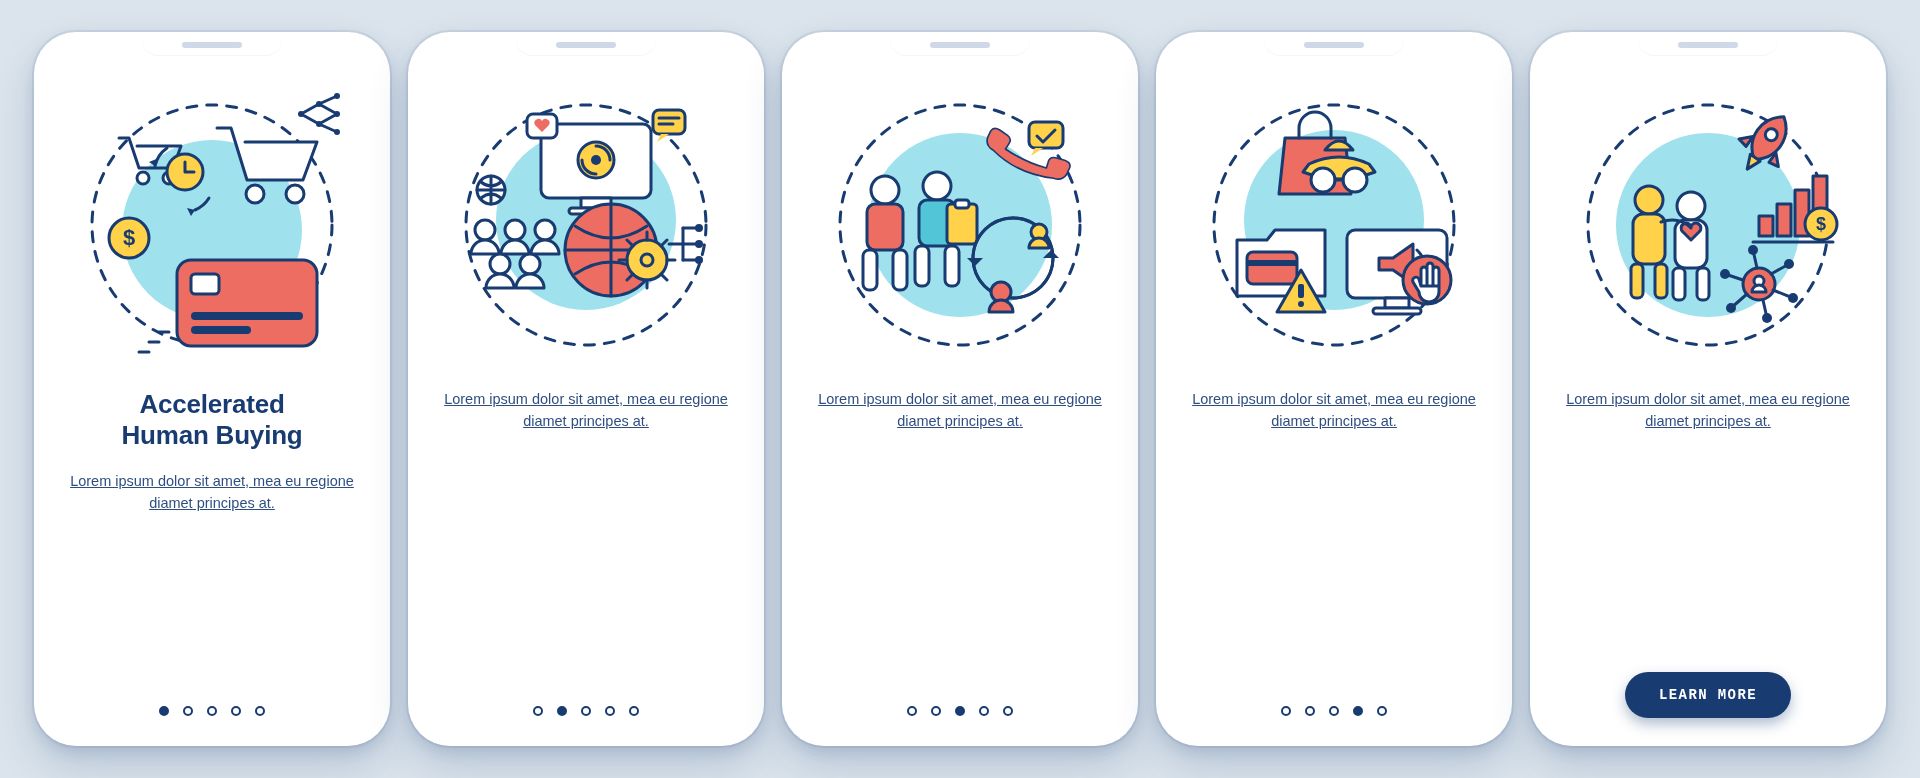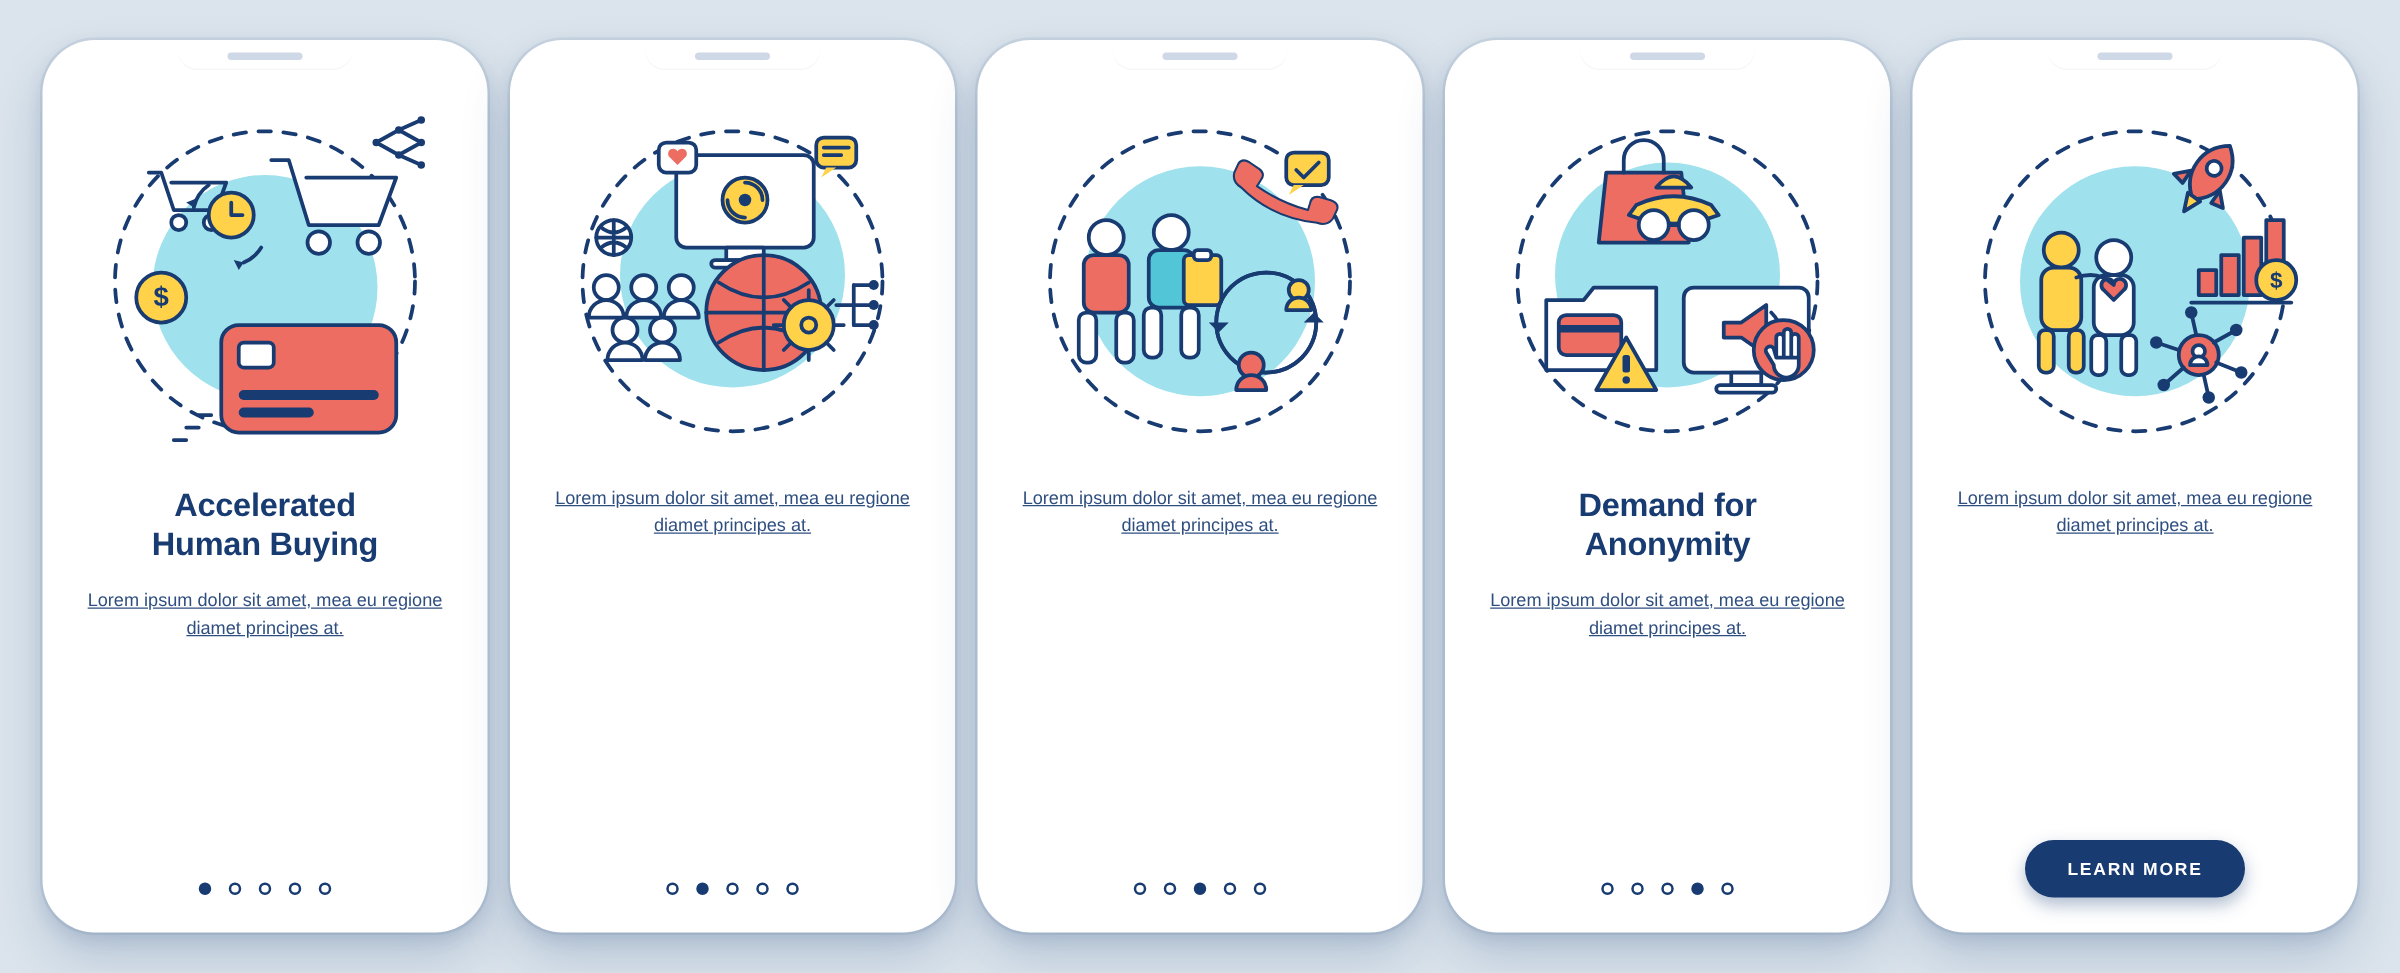--- a/index.html
+++ b/index.html
@@ -121,20 +121,21 @@
     color: #fff;
     border: none;
     border-radius: 999px;
     height: 46px;
     padding: 0 34px;
     font-size: 14px;
     font-weight: 800;
     letter-spacing: 1.4px;
     cursor: pointer;
     box-shadow: 0 6px 14px rgba(24,59,114,0.35);
+    font-family: Liberation Mono, monospace;
   }
   
   .dashring { fill:none; stroke:var(--navy); stroke-width:3; stroke-dasharray:10 10; stroke-linecap:round; }
   .thin { stroke:var(--navy); stroke-width:3; fill:none; stroke-linecap:round; stroke-linejoin:round; }
   .fill-sky{fill:var(--sky);} .fill-coral{fill:var(--coral);} .fill-yellow{fill:var(--yellow);}
   .fill-white{fill:#fff;} .fill-navy{fill:var(--navy);}
 </style>
 </head>
 <body>
 
@@ -393,22 +394,20 @@
             <path class="thin" d="M20 -14q14 14 0 28"></path>
           </g>
         </g>
 
         <g transform="translate(238,200)">
           <circle class="thin fill-coral" cx="0" cy="0" r="24"></circle>
           <path class="thin fill-white" d="M-6 6V-10a3 3 0 0 1 6 0V6M0 6V-14a3 3 0 0 1 6 0V6M6 6V-10a3 3 0 0 1 6 0V6M-6 6h18v6a10 10 0 0 1 -20 0l-6 -10a3 3 0 0 1 6 -3z"></path>
         </g>
       </svg>
     </div>
-    <div class="title">Demand for
-Anonymity</div>
     <div class="desc">Lorem ipsum dolor sit amet, mea eu regione diamet principes at.</div>
     <div class="dots">
         <span class="dot"></span>
         <span class="dot"></span>
         <span class="dot"></span>
         <span class="dot active"></span>
         <span class="dot"></span>
       </div>
   </div>
 

